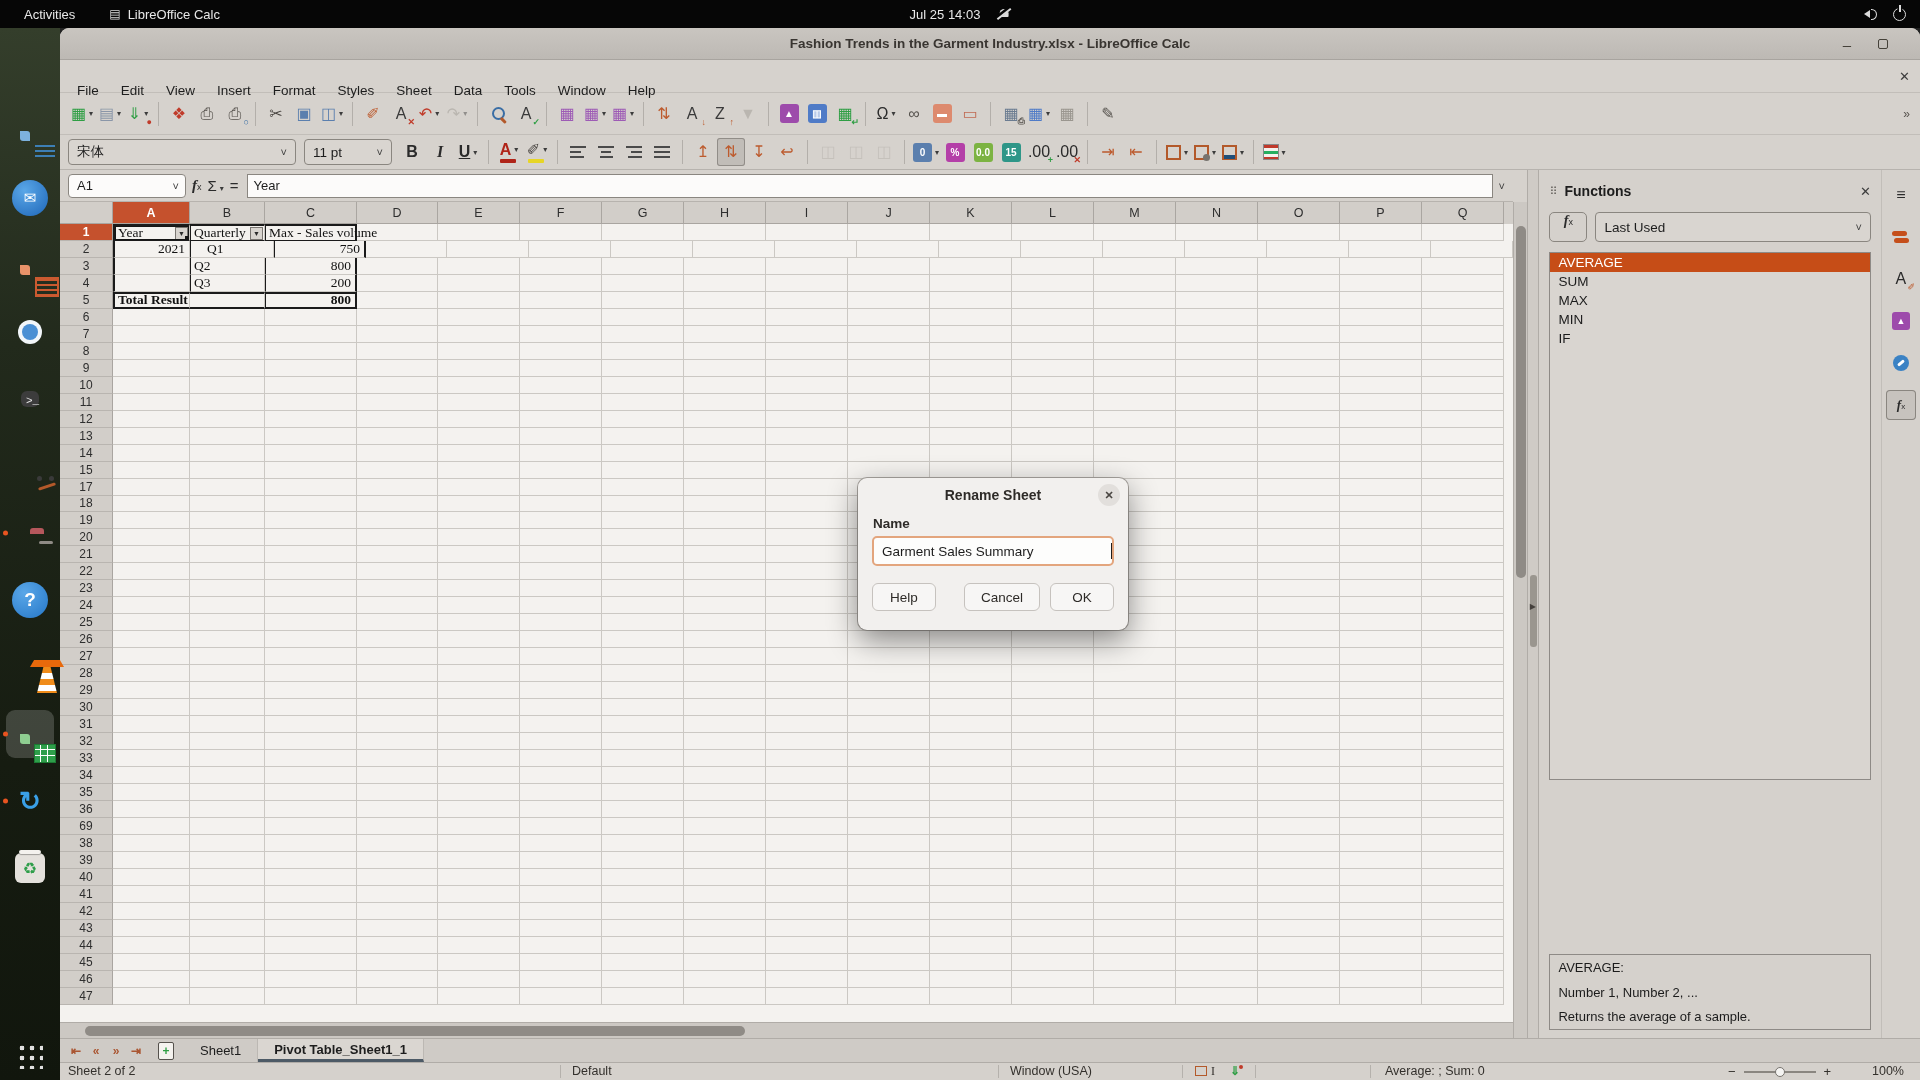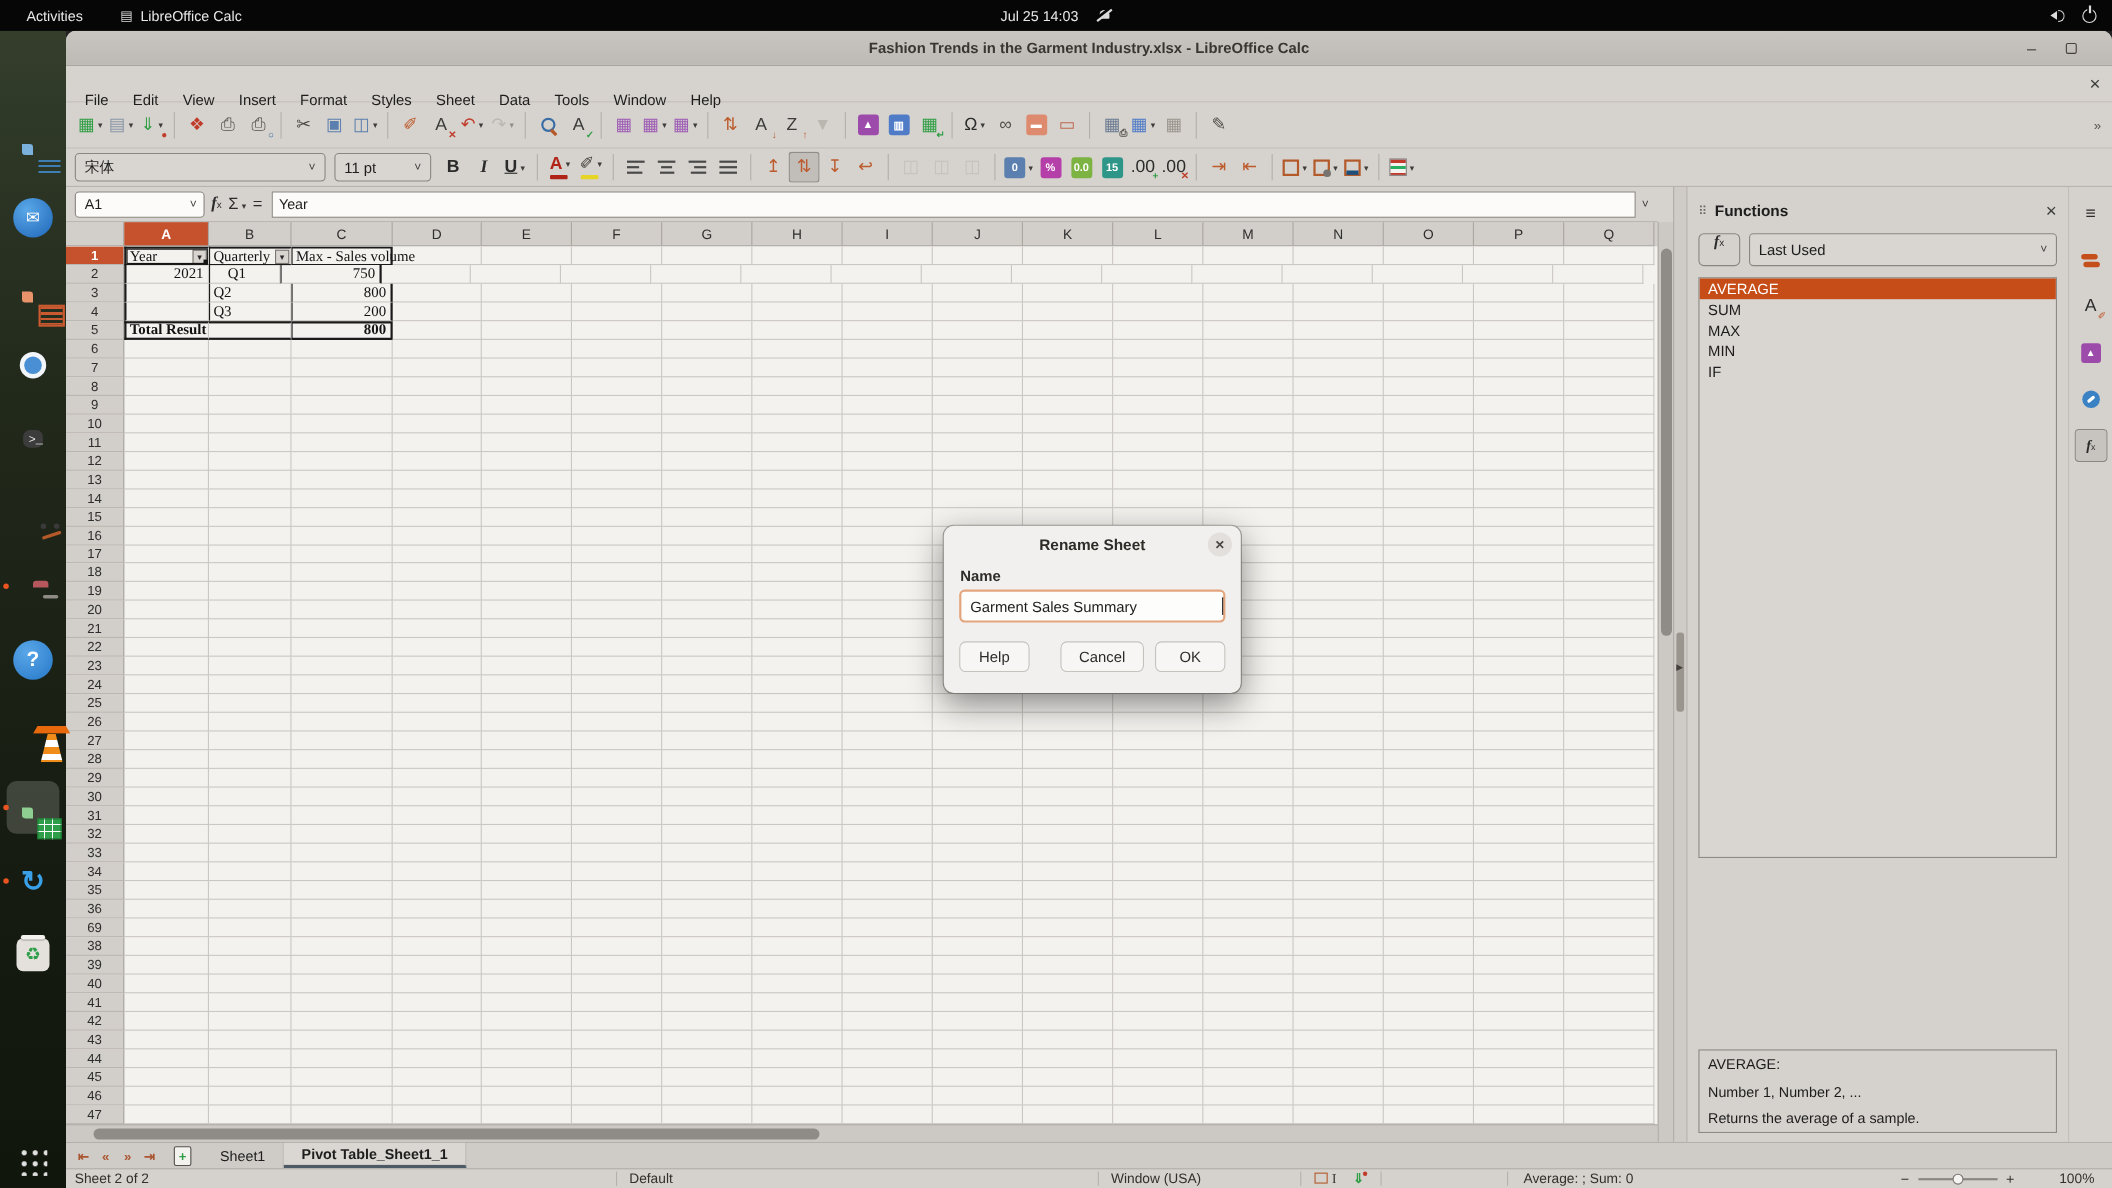--- a/index.html
+++ b/index.html
@@ -624,21 +624,21 @@
             <div class="cell" style="width: 82px;"></div>
             <div class="cell" style="width: 82px;"></div>
             <div class="cell" style="width: 82px;"></div>
             <div class="cell" style="width: 82px;"></div>
             <div class="cell" style="width: 82px;"></div>
             <div class="cell" style="width: 82px;"></div>
           </div>
           <div class="grow">
             <div class="rowhdr">2</div>
             <div class="cell num" style="width: 77px; border-left: 2px solid rgb(26, 26, 26);">2021</div>
-            <div class="cell" style="width: 65px; border-left: 1px solid rgb(26, 26, 26); padding-left: 16px;">Q1</div>
+            <div class="cell" style="width: 84px; border-left: 1px solid rgb(26, 26, 26); padding-left: 16px;">Q1</div>
             <div class="cell num" style="width: 92px; border-left: 1px solid rgb(26, 26, 26); border-right: 2px solid rgb(26, 26, 26);">750</div>
             <div class="cell" style="width: 81px;"></div>
             <div class="cell" style="width: 82px;"></div>
             <div class="cell" style="width: 82px;"></div>
             <div class="cell" style="width: 82px;"></div>
             <div class="cell" style="width: 82px;"></div>
             <div class="cell" style="width: 82px;"></div>
             <div class="cell" style="width: 82px;"></div>
             <div class="cell" style="width: 82px;"></div>
             <div class="cell" style="width: 82px;"></div>
@@ -883,40 +883,20 @@
             <div class="cell" style="width: 82px;"></div>
             <div class="cell" style="width: 82px;"></div>
             <div class="cell" style="width: 82px;"></div>
             <div class="cell" style="width: 82px;"></div>
             <div class="cell" style="width: 82px;"></div>
             <div class="cell" style="width: 82px;"></div>
             <div class="cell" style="width: 82px;"></div>
           </div>
           <div class="grow">
             <div class="rowhdr">15</div>
-            <div class="cell" style="width: 77px;"></div>
-            <div class="cell" style="width: 75px;"></div>
-            <div class="cell" style="width: 92px;"></div>
-            <div class="cell" style="width: 81px;"></div>
-            <div class="cell" style="width: 82px;"></div>
-            <div class="cell" style="width: 82px;"></div>
-            <div class="cell" style="width: 82px;"></div>
-            <div class="cell" style="width: 82px;"></div>
-            <div class="cell" style="width: 82px;"></div>
-            <div class="cell" style="width: 82px;"></div>
-            <div class="cell" style="width: 82px;"></div>
-            <div class="cell" style="width: 82px;"></div>
-            <div class="cell" style="width: 82px;"></div>
-            <div class="cell" style="width: 82px;"></div>
-            <div class="cell" style="width: 82px;"></div>
-            <div class="cell" style="width: 82px;"></div>
-            <div class="cell" style="width: 82px;"></div>
-          </div>
-          <div class="grow">
-            <div class="rowhdr">16</div>
             <div class="cell" style="width: 77px;"></div>
             <div class="cell" style="width: 75px;"></div>
             <div class="cell" style="width: 92px;"></div>
             <div class="cell" style="width: 81px;"></div>
             <div class="cell" style="width: 82px;"></div>
             <div class="cell" style="width: 82px;"></div>
             <div class="cell" style="width: 82px;"></div>
             <div class="cell" style="width: 82px;"></div>
             <div class="cell" style="width: 82px;"></div>
             <div class="cell" style="width: 82px;"></div>

